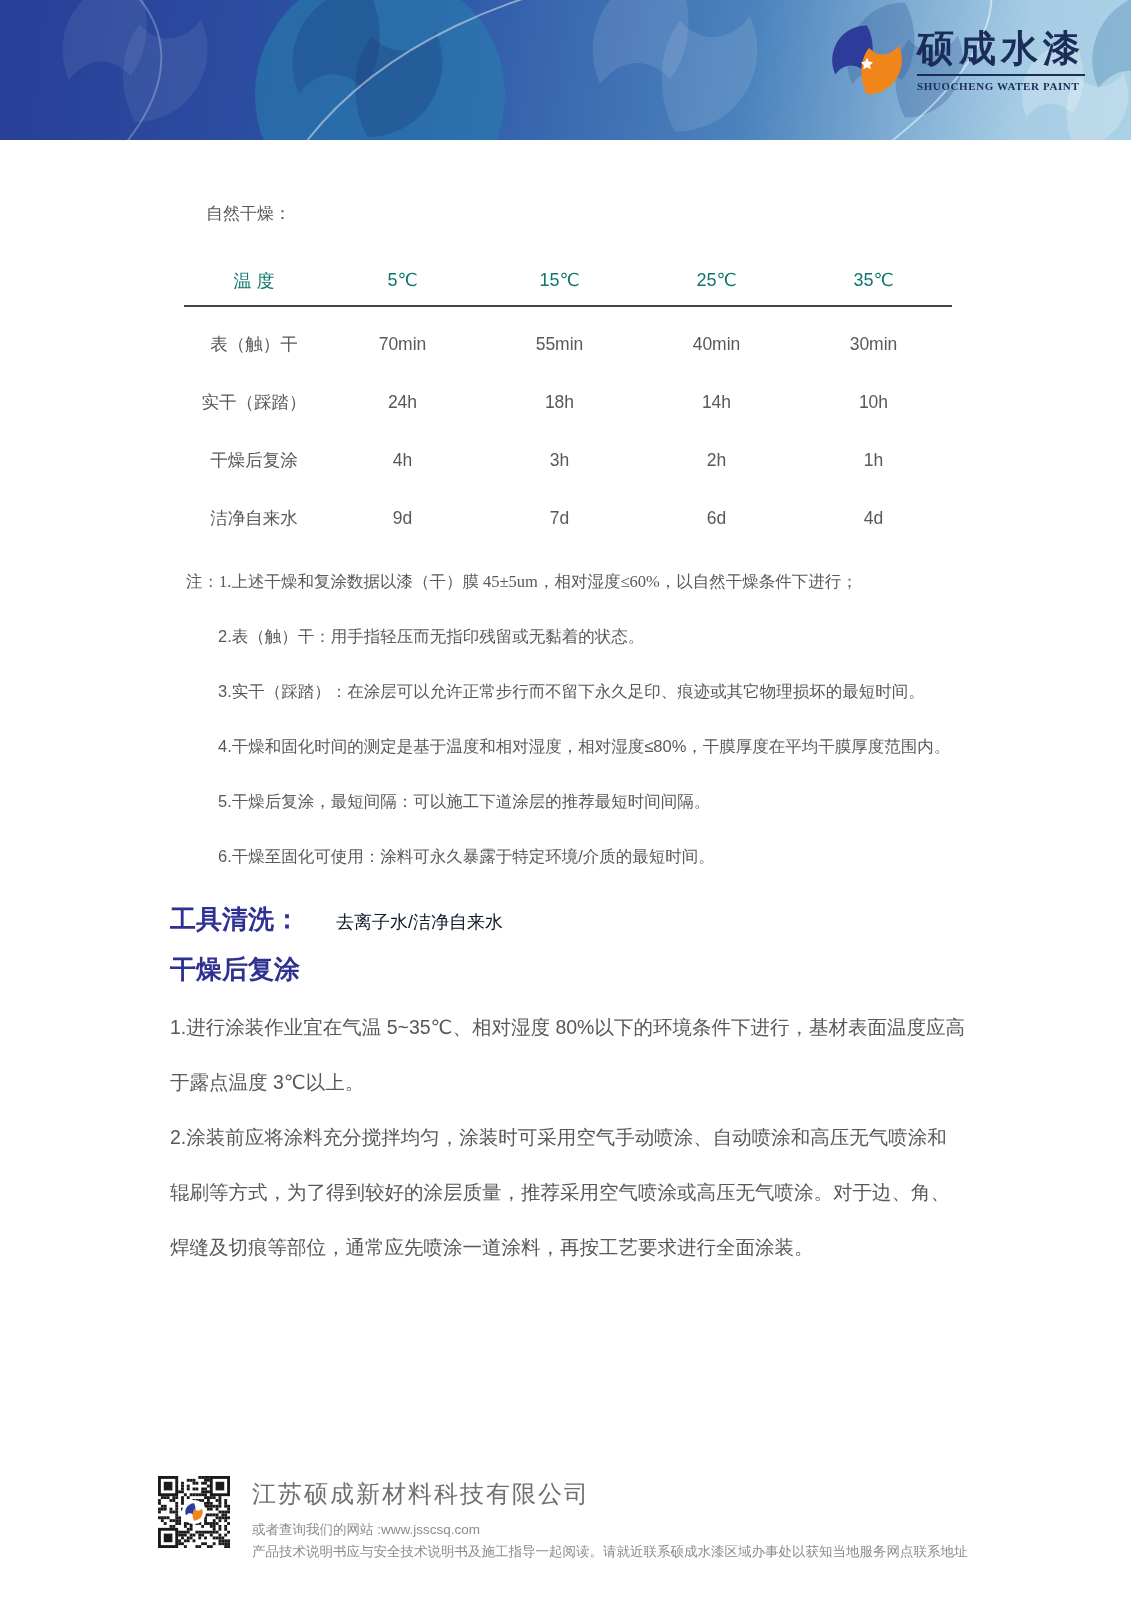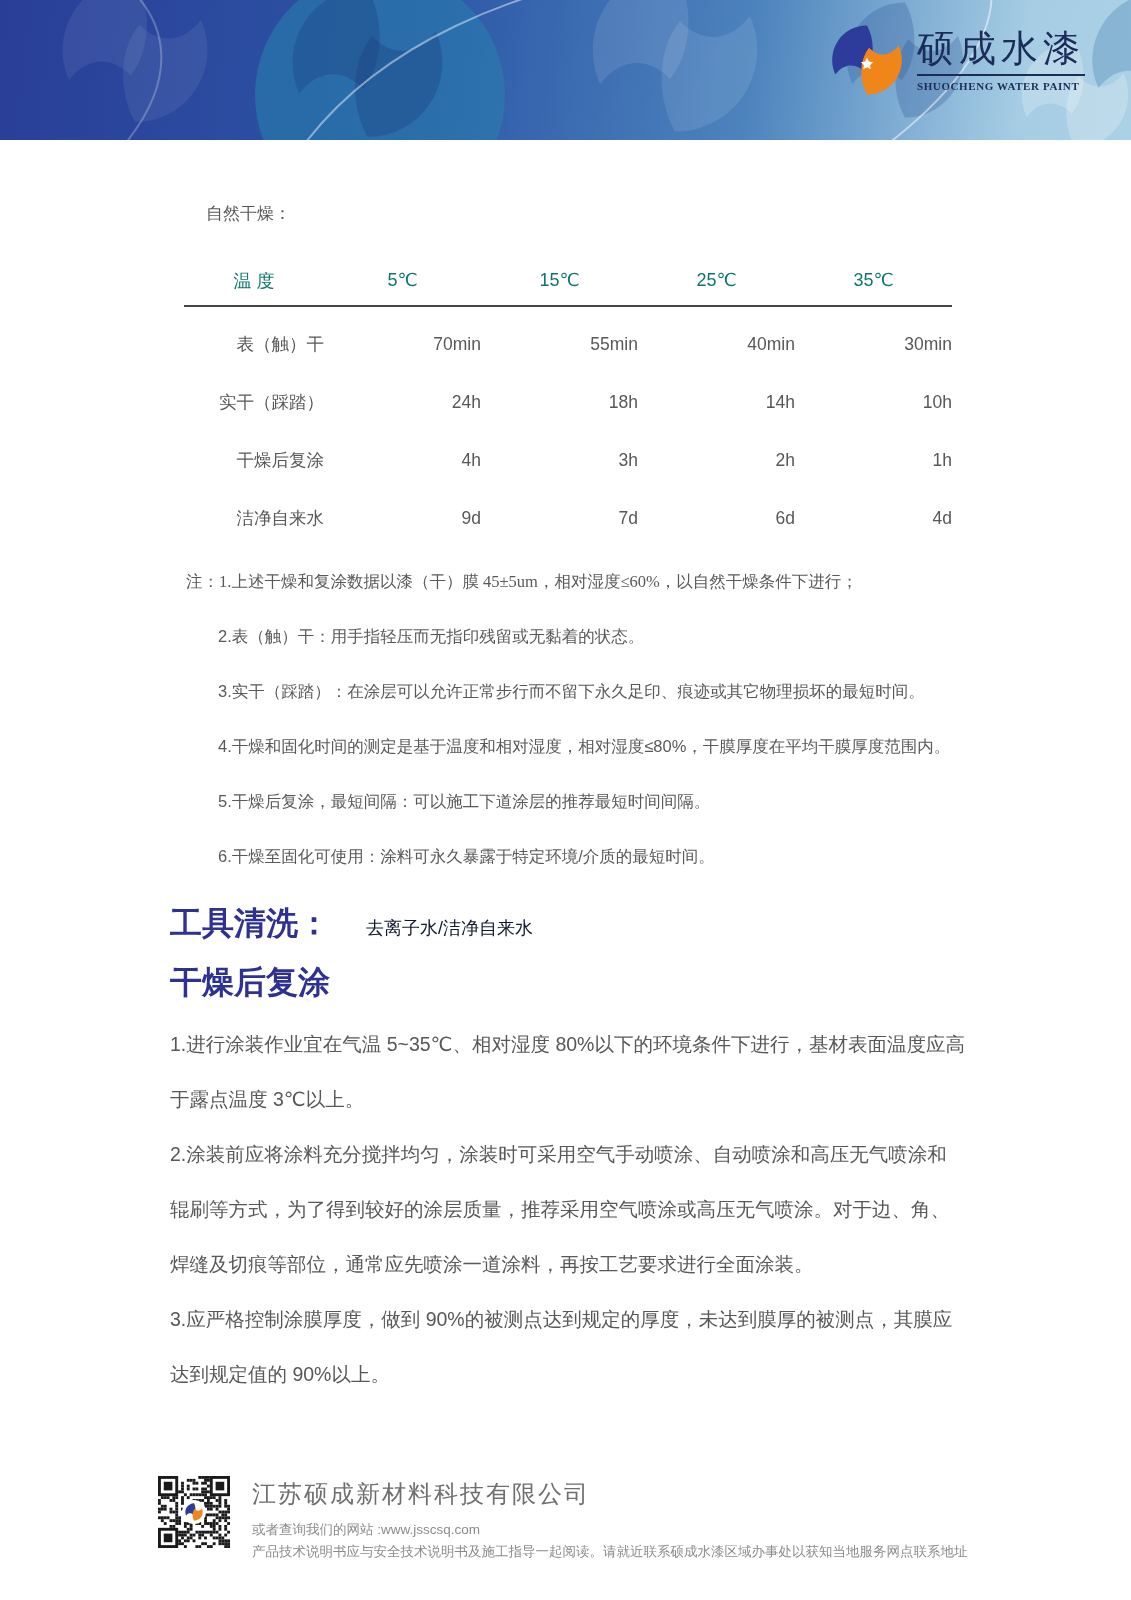--- a/index.html
+++ b/index.html
@@ -6,40 +6,40 @@
   html,body { background:#ffffff; }
   body { font-family:"Liberation Sans","DejaVu Sans",sans-serif; color:#595757; }
   .page { position:relative; width:1131px; height:1600px; background:#fff; overflow:hidden; }
 
   
   .banner { position:relative; height:140px; overflow:hidden;
     background:linear-gradient(97deg,#293e97 0%,#2d57a7 38%,#4c83bd 66%,#a6cde4 90%,#abd1e6 100%); }
   .banner-bg { position:absolute; left:0; top:0; }
   .logo { position:absolute; right:46px; top:24px; display:flex; align-items:center; gap:14px; }
   .logo-text { display:flex; flex-direction:column; }
-  .logo-cn { font-family:"Liberation Serif","DejaVu Serif",serif; font-weight:normal; font-size:37px;
+  .logo-cn { font-family:"Liberation Serif","DejaVu Serif",serif; font-weight:bold; font-size:37px;
     letter-spacing:5px; color:#1b2c58; line-height:1.15; padding-bottom:3px; border-bottom:2px solid #1b2c58; white-space:nowrap; }
   .logo-en { font-family:Liberation Serif, serif; font-weight:bold; font-size:11px;
     letter-spacing:0.6px; color:#1b2c58; margin-top:4px; white-space:nowrap; }
 
   
   .content { padding:62px 166px 0 170px; }
   .drying-label { font-size:17px; color:#595757; margin-left:36px; }
 
   .table { width:768px; margin:34px 0 0 14px; font-size:17.5px; color:#595757; }
   .t-head, .t-row { display:grid; grid-template-columns:140px 157px 157px 157px 157px; text-align:center; }
   .t-head { color:#0f766e; font-size:18px; padding:10px 0 12px 0; border-bottom:2px solid #464445; }
   .t-body { padding-top:8px; }
-  .t-row { height:58px; align-items:center;text-align:right; }
+  .t-row { height:58px; align-items:center; }
 
   .notes { margin-top:24px; font-size:16.5px; color:#5a5858; white-space:nowrap; }
   .note { margin:0 0 33px 48px; }
   .note-first { margin-left:16px;font-family:Liberation Serif, serif; }
 
-  .sec-heading { color:var(--heading-blue,#2e3192); font-size:32px; font-weight:bold; line-height:1.4; }
+  .sec-heading { color:var(--heading-blue,#2e3192); font-size:26px; font-weight:bold; line-height:1.4; }
   .tool-row { display:flex; align-items:baseline; }
   .tool-value { font-size:18px; color:#0f172a; margin-left:36px; }
   .process-heading { margin-top:14px; }
   .paragraphs { margin-top:12px; font-size:19.5px; color:#595757; line-height:2.82; }
 
   
   .footer { position:absolute; left:158px; top:1476px; display:flex; align-items:flex-start; gap:22px; }
   .qr-wrap { position:relative; width:72px; height:72px; flex:0 0 auto; }
   .qr-wrap svg.qr { display:block; }
   .qr-logo { position:absolute; left:50%; top:50%; transform:translate(-50%,-50%);
@@ -144,21 +144,20 @@
     <section class="tool-row">
       <h2 class="sec-heading">工具清洗：</h2>
       <span class="tool-value">去离子水/洁净自来水</span>
     </section>
 
     <section>
       <h2 class="sec-heading process-heading">干燥后复涂</h2>
       <div class="paragraphs">
         <p>1.进行涂装作业宜在气温 5~35℃、相对湿度 80%以下的环境条件下进行，基材表面温度应高于露点温度 3℃以上。</p>
         <p>2.涂装前应将涂料充分搅拌均匀，涂装时可采用空气手动喷涂、自动喷涂和高压无气喷涂和辊刷等方式，为了得到较好的涂层质量，推荐采用空气喷涂或高压无气喷涂。对于边、角、焊缝及切痕等部位，通常应先喷涂一道涂料，再按工艺要求进行全面涂装。</p>
-        <p>3.应严格控制涂膜厚度，做到 90%的被测点达到规定的厚度，未达到膜厚的被测点，其膜应达到规定值的 90%以上。</p>
       </div>
     </section>
   </main>
 
   <footer class="footer">
     <div class="qr-wrap">
       <svg class="qr" id="qr-svg" width="72" height="72" viewBox="0 0 100 100" xmlns="http://www.w3.org/2000/svg">
           <g fill="#1a1a1a">
             <rect x="56" y="0" width="4" height="4"></rect>
             <rect x="60" y="0" width="4" height="4"></rect>

